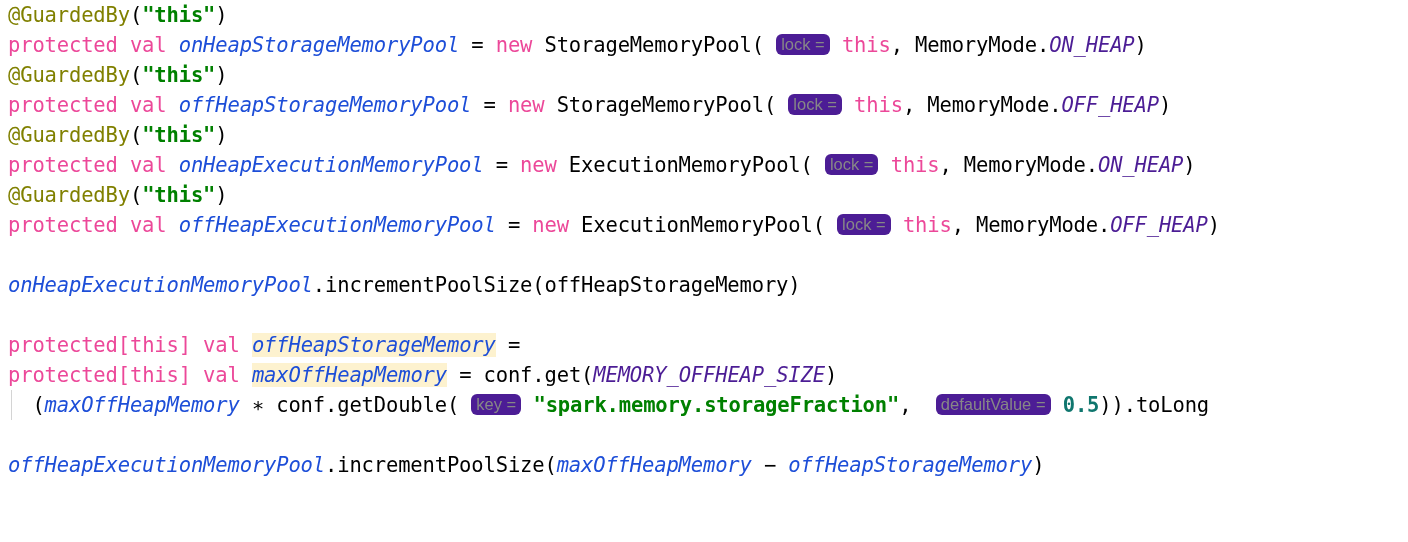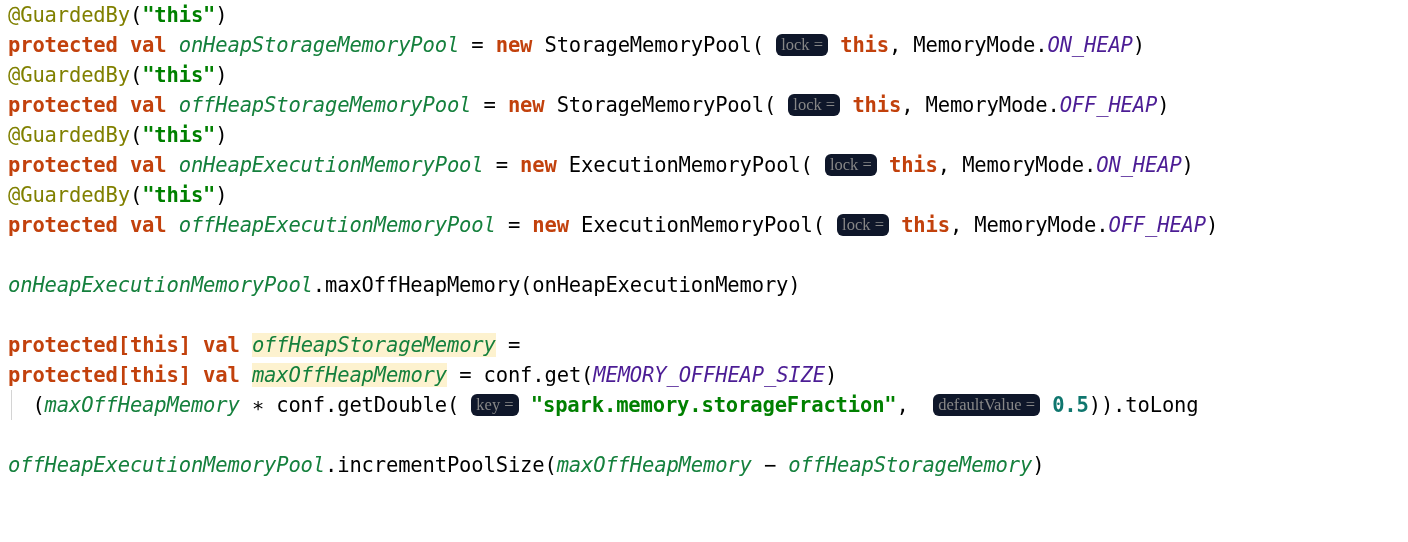--- a/index.html
+++ b/index.html
@@ -30,37 +30,37 @@
     font-size: 20.5px;
     font-family: "DejaVu Sans Mono", monospace;
     white-space: pre;
     color: #000000;
     letter-spacing: -0.15px;
     padding-left: 8px;
     box-sizing: border-box;
   }
 
   
-  .kw        { color: #c2410c; font-weight: bold; }            
+  .kw        { color: #ec4899; font-weight: normal; }            
   .anno      { color: #808000; }                                
   .str       { color: #008000; font-weight: bold; }             
   .num       { color: #0f766e; font-weight: bold; }             
-  .field     { color: #15803d; font-style: italic; }            
+  .field     { color: #1d4ed8; font-style: italic; }            
   .const     { color: #4c1d95; font-style: italic; }            
   .plain     { color: #000000; }
   .hl        { background: #fdf2cf; }                           
 
   
   .hint {
     color: #878787;
-    background: #0f172a;
+    background: #4c1d95;
     border-radius: 6px;
     padding: 1px 5px 2px 5px;
     font-size: 16.5px;
-    font-family: Liberation Serif, serif;
+    font-family: Liberation Sans, sans-serif;
     letter-spacing: 0;
     position: relative;
     top: -2px;
   }
 
   
   .indent-guide {
     position: absolute;
     left: 11px;
     top: 0;
@@ -76,21 +76,21 @@
   <div id="code-surface">
       <div class="code-line"><span class="anno">@GuardedBy</span><span class="plain">(</span><span class="str">"this"</span><span class="plain">)</span></div>
       <div class="code-line"><span class="kw">protected val </span><span class="field">onHeapStorageMemoryPool</span><span class="plain"> = </span><span class="kw">new</span><span class="plain"> StorageMemoryPool(</span><span class="plain"> </span><span class="hint">lock =</span><span class="plain"> </span><span class="kw">this</span><span class="plain">, MemoryMode.</span><span class="const">ON_HEAP</span><span class="plain">)</span></div>
       <div class="code-line"><span class="anno">@GuardedBy</span><span class="plain">(</span><span class="str">"this"</span><span class="plain">)</span></div>
       <div class="code-line"><span class="kw">protected val </span><span class="field">offHeapStorageMemoryPool</span><span class="plain"> = </span><span class="kw">new</span><span class="plain"> StorageMemoryPool(</span><span class="plain"> </span><span class="hint">lock =</span><span class="plain"> </span><span class="kw">this</span><span class="plain">, MemoryMode.</span><span class="const">OFF_HEAP</span><span class="plain">)</span></div>
       <div class="code-line"><span class="anno">@GuardedBy</span><span class="plain">(</span><span class="str">"this"</span><span class="plain">)</span></div>
       <div class="code-line"><span class="kw">protected val </span><span class="field">onHeapExecutionMemoryPool</span><span class="plain"> = </span><span class="kw">new</span><span class="plain"> ExecutionMemoryPool(</span><span class="plain"> </span><span class="hint">lock =</span><span class="plain"> </span><span class="kw">this</span><span class="plain">, MemoryMode.</span><span class="const">ON_HEAP</span><span class="plain">)</span></div>
       <div class="code-line"><span class="anno">@GuardedBy</span><span class="plain">(</span><span class="str">"this"</span><span class="plain">)</span></div>
       <div class="code-line"><span class="kw">protected val </span><span class="field">offHeapExecutionMemoryPool</span><span class="plain"> = </span><span class="kw">new</span><span class="plain"> ExecutionMemoryPool(</span><span class="plain"> </span><span class="hint">lock =</span><span class="plain"> </span><span class="kw">this</span><span class="plain">, MemoryMode.</span><span class="const">OFF_HEAP</span><span class="plain">)</span></div>
       <div class="code-line"></div>
-      <div class="code-line"><span class="field">onHeapExecutionMemoryPool</span><span class="plain">.maxOffHeapMemory(onHeapExecutionMemory)</span></div>
+      <div class="code-line"><span class="field">onHeapExecutionMemoryPool</span><span class="plain">.incrementPoolSize(offHeapStorageMemory)</span></div>
       <div class="code-line"></div>
       <div class="code-line"><span class="kw">protected</span><span class="kw">[</span><span class="kw">this</span><span class="kw">] </span><span class="kw">val </span><span class="field hl">offHeapStorageMemory</span><span class="plain"> =</span></div>
       <div class="code-line"><span class="kw">protected</span><span class="kw">[</span><span class="kw">this</span><span class="kw">] </span><span class="kw">val </span><span class="field hl">maxOffHeapMemory</span><span class="plain"> = conf.get(</span><span class="const">MEMORY_OFFHEAP_SIZE</span><span class="plain">)</span></div>
       <div class="code-line"><span class="indent-guide"></span><span class="plain">  (</span><span class="field">maxOffHeapMemory</span><span class="plain"> ∗ conf.getDouble(</span><span class="plain"> </span><span class="hint">key =</span><span class="plain"> </span><span class="str">"spark.memory.storageFraction"</span><span class="plain">,  </span><span class="hint">defaultValue =</span><span class="plain"> </span><span class="num">0.5</span><span class="plain">)).toLong</span></div>
       <div class="code-line"></div>
       <div class="code-line"><span class="field">offHeapExecutionMemoryPool</span><span class="plain">.incrementPoolSize(</span><span class="field">maxOffHeapMemory</span><span class="plain"> − </span><span class="field">offHeapStorageMemory</span><span class="plain">)</span></div>
     </div>
 </div>
 
 </body></html>

